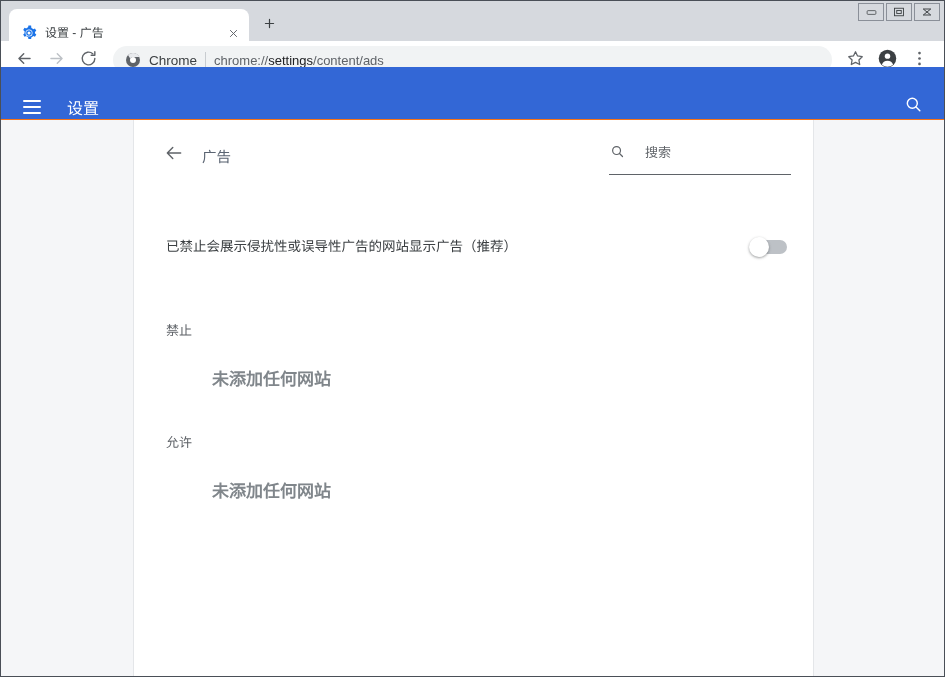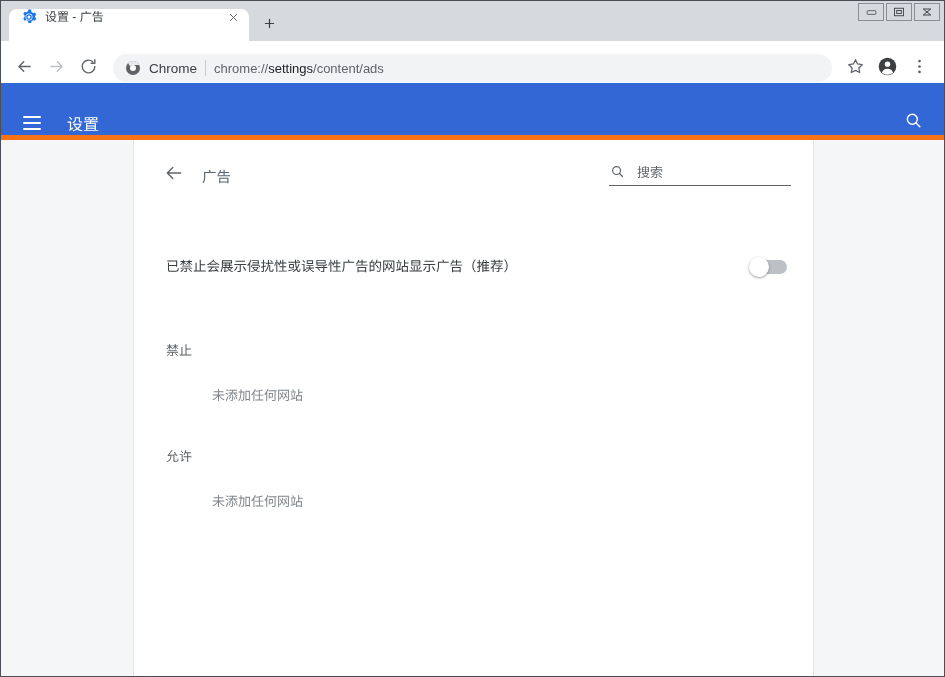--- a/index.html
+++ b/index.html
@@ -34,21 +34,21 @@
     background: #d6d9de;
     display: flex;
     align-items: flex-end;
     padding-left: 8px;
     box-sizing: border-box;
     flex: 0 0 auto;
   }
   .tab {
     position: relative;
     display: flex;
-    align-items: flex-start;
+    align-items: flex-end;
     height: 32px;
     width: 240px;
     box-sizing: border-box;
     background: #ffffff;
     border-radius: 8px 8px 0 0;
     padding: 0 8px 0 12px;
     gap: 8px;
   }
   .tab-favicon {
     width: 16px;
@@ -102,21 +102,21 @@
     border: 1px solid #8a8f98;
     background: #d6d9de;
     display: flex;
     align-items: center;
     justify-content: center;
     color: #3c4043;
   }
 
   
   .toolbar {
-    height: 42px;
+    height: 26px;
     background: #ffffff;
     display: flex;
     align-items: center;
     padding: 12px 10px 0 8px;
     gap: 2px;
     box-sizing: border-box;
     flex: 0 0 auto;
   }
   .tb-btn {
     width: 30px;
@@ -209,21 +209,21 @@
     flex: 0 0 auto;
   }
 
   
   .page-body {
     flex: 1 1 auto;
     background: #ef4444;
     display: flex;
     position: relative;
     overflow: hidden;
-    border-top: 5px solid #f97316;
+    border-top: 1px solid #f97316;
   }
   .side-rail {
     width: 132px;
     flex: 0 0 132px;
     background: #f5f6f8;
     border-right: 1px solid #e4e6e9;
   }
   .content-card {
     width: 680px;
     flex: 0 0 680px;
@@ -258,25 +258,25 @@
   }
   .subpage-title {
     font-size: 14.5px;
     color: #5a6472;
     margin-left: 12px;
     flex: 1 1 auto;
   }
   .search-box {
     display: flex;
     align-items: center;
-    gap: 12px;
+    gap: 20px;
     width: 182px;
     flex: 0 0 182px;
     border-bottom: 1px solid #5f6368;
-    padding-bottom: 4px;
+    padding-bottom: 13px;
     margin-right: 2px;
     align-self: flex-start;
     margin-top: 14px;
   }
   .search-icon-wrap {
     width: 16px; height: 16px; flex: 0 0 16px;
     color: #5f6368;
     display: flex; align-items: center; justify-content: center;
   }
   .search-placeholder {
@@ -320,24 +320,25 @@
 
   
   .site-section { margin-top: 42px; }
   .site-section.first { }
   .section-title {
     font-size: 13px;
     color: #5f6368;
     padding-left: 12px;
   }
   .empty-text {
-    font-size: 13px;
+    font-size: 17px;
     color: #80868b;
     padding-left: 58px;
     margin-top: 26px;
+    font-weight: bold;
   }
 </style>
 </head>
 <body>
 
 <div class="window">
 
   <div class="tabstrip">
 
     <div class="tab">

